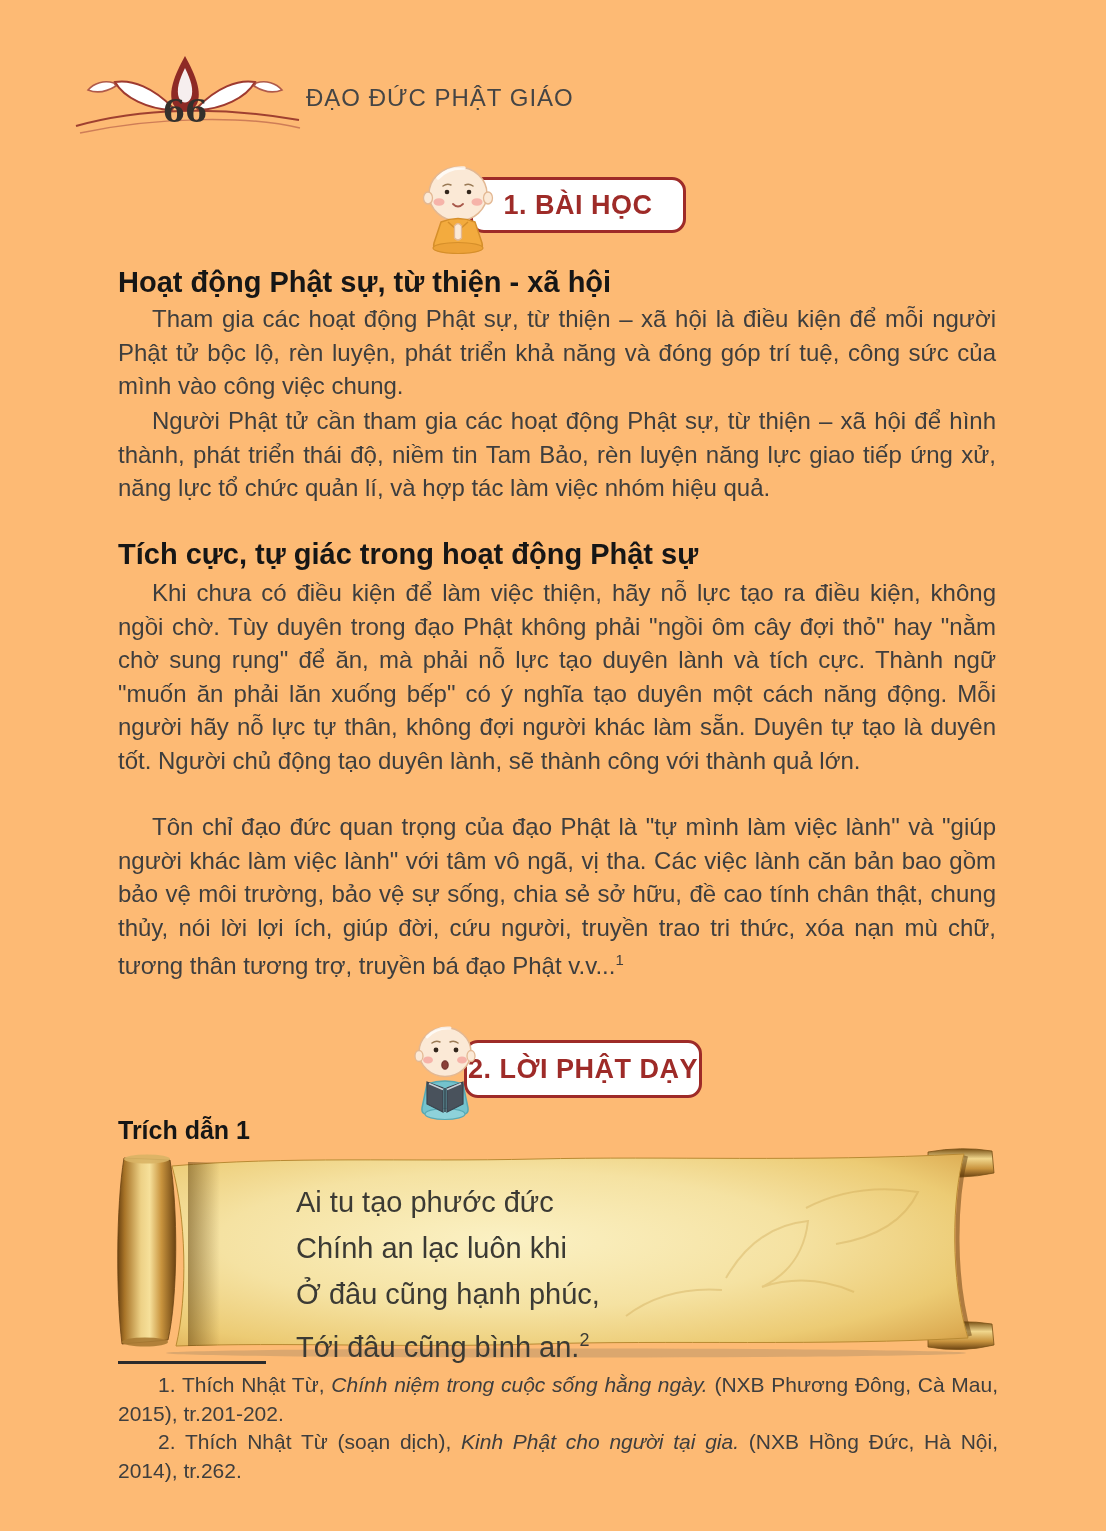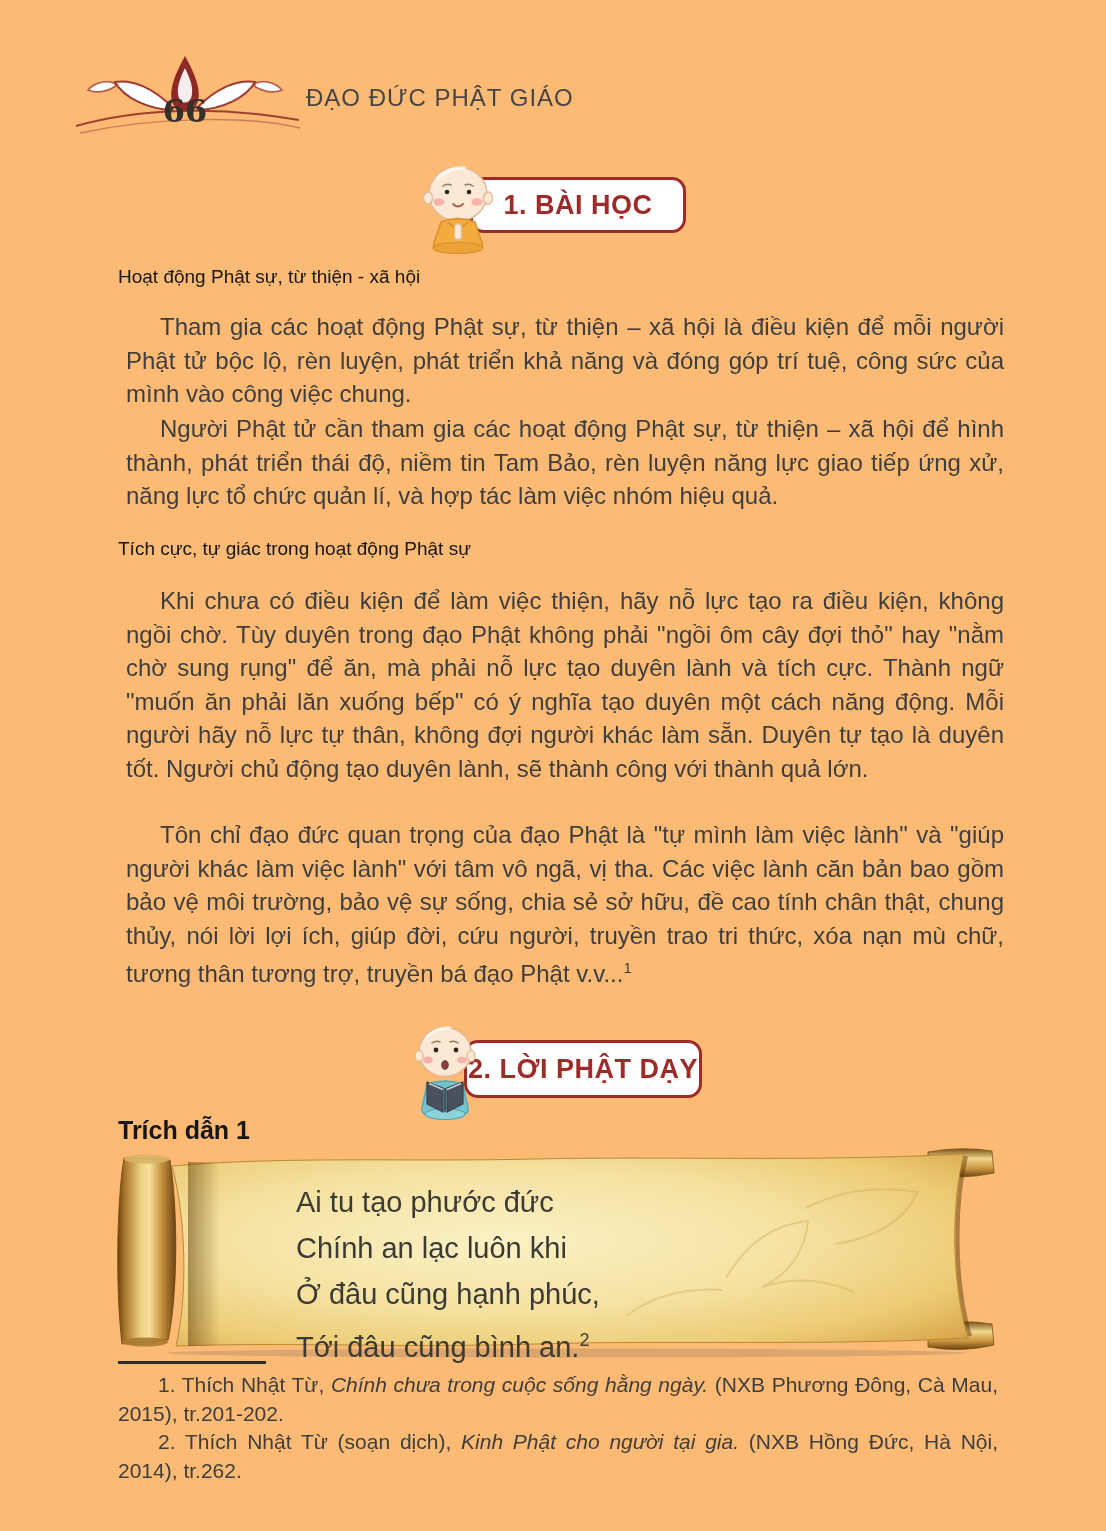--- a/index.html
+++ b/index.html
@@ -22,24 +22,24 @@
     position:absolute; background:#fff; border:3px solid #9e2b28; border-radius:14px;
     display:flex; align-items:center; justify-content:center;
     font-weight:bold; color:#9e2b28; font-size:27px; letter-spacing:0.5px;
   }
   .b1 .badge-pill { left:62px; top:19px; width:210px; height:50px; }
   .b2 .badge-pill { left:64px; top:18px; width:232px; height:52px; }
   .mascot-svg { position:absolute; left:0; top:0; }
   
   .sect-heading {
     position:absolute; left:118px; width:878px; margin:0;
-    font-size:19px; font-weight:normal; color:#161616;
+    font-size:29px; font-weight:bold; color:#161616;
   }
   .body-text {
-    position:absolute; left:118px; width:878px; margin:8px;
+    position:absolute; left:118px; width:878px; margin:0;
     font-size:24px; line-height:33.6px; color:#3e3e3e;
     text-align:justify; text-indent:34px;
   }
   sup { font-size:0.62em; }
   
   .quote-heading {
     position:absolute; left:118px; top:1116px; margin:0;
     font-size:25px; font-weight:bold; color:#161616;
   }
   .scroll-wrap { position:absolute; left:106px; top:1146px; width:897px; height:214px; }
@@ -174,17 +174,17 @@
     <div class="verse">
       <div>Ai tu tạo phước đức</div>
       <div>Chính an lạc luôn khi</div>
       <div>Ở đâu cũng hạnh phúc,</div>
       <div><span>Tới đâu cũng bình an.</span><sup>2</sup></div>
     </div>
   </div>
 
   <div class="footnote-rule"></div>
   <div class="footnotes">
-    <p class="footnote"><span>1. Thích Nhật Từ, </span><i>Chính chưa trong cuộc sống hằng ngày.</i><span> (NXB Phương Đông, Cà Mau, 2015), tr.201-202.</span></p>
+    <p class="footnote"><span>1. Thích Nhật Từ, </span><i>Chính niệm trong cuộc sống hằng ngày.</i><span> (NXB Phương Đông, Cà Mau, 2015), tr.201-202.</span></p>
     <p class="footnote"><span>2. Thích Nhật Từ (soạn dịch), </span><i>Kinh Phật cho người tại gia.</i><span> (NXB Hồng Đức, Hà Nội, 2014), tr.262.</span></p>
   </div>
 
 </div>
 
 </body></html>

